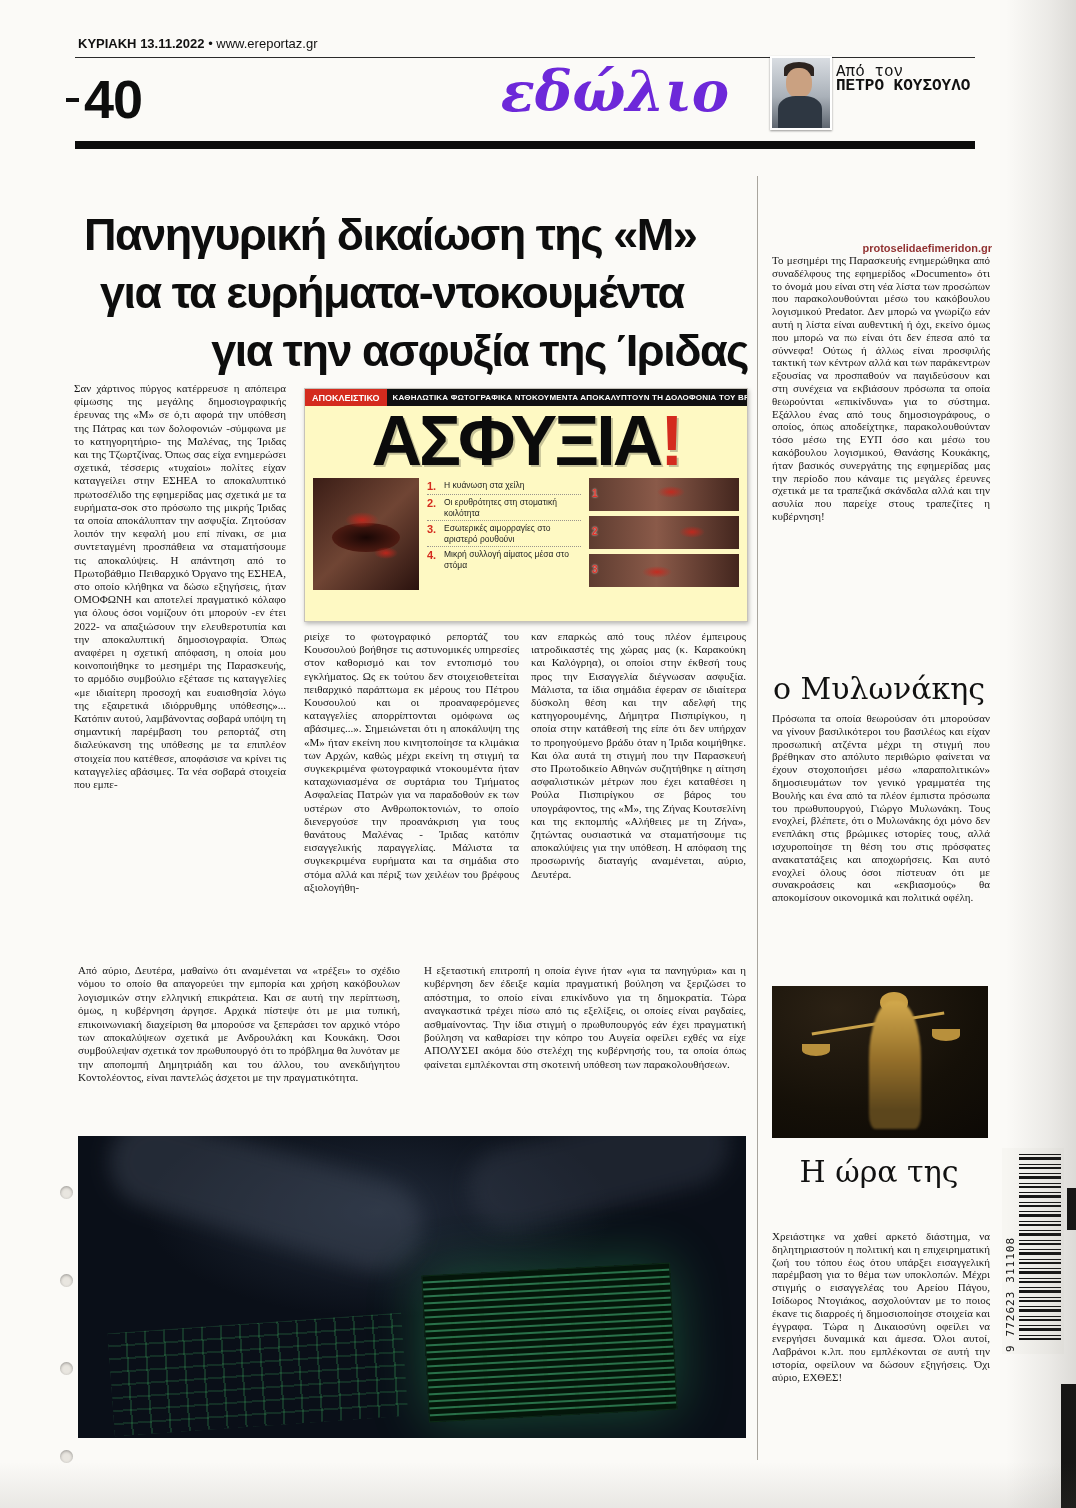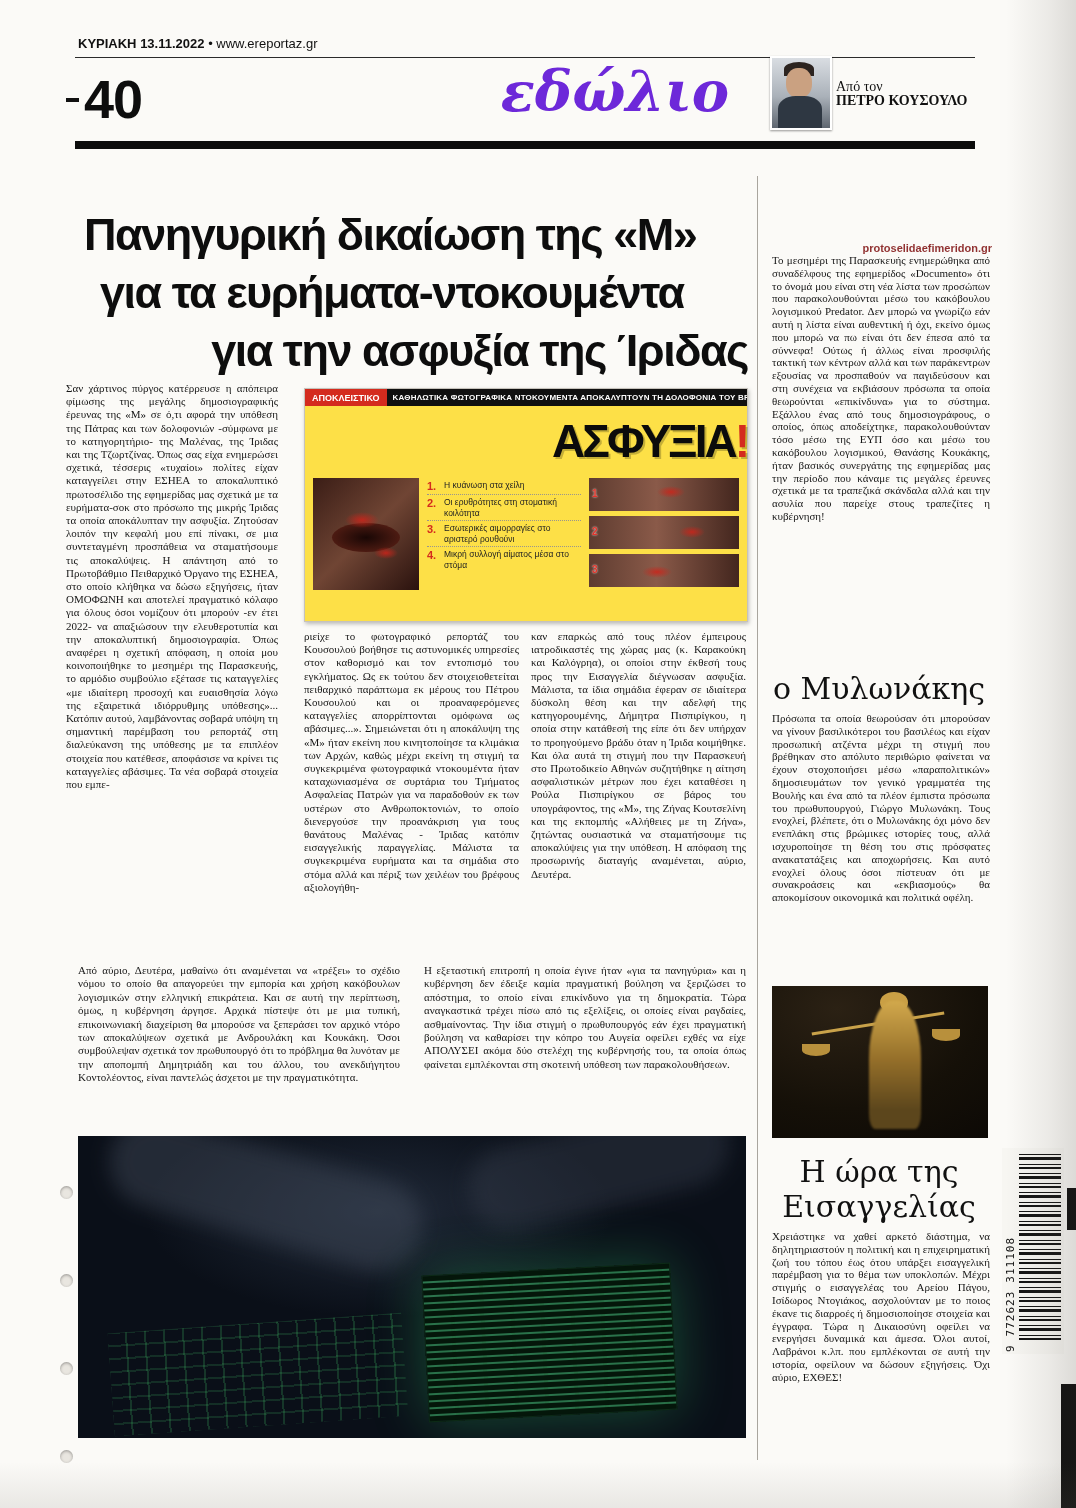--- a/index.html
+++ b/index.html
@@ -20,48 +20,48 @@
            font-weight:bold;font-size:54px;letter-spacing:-1px;color:#0d0d0d;}
   .pagenum-dash{position:absolute;left:66px;top:98px;width:13px;height:4px;background:#111;}
   .masthead-title{position:absolute;left:470px;top:58px;width:290px;text-align:center;
            font-family:"DejaVu Serif",serif;font-style:italic;font-weight:bold;font-size:56px;color:#6d28d9;}
   .author-photo{position:absolute;left:770px;top:56px;width:58px;height:70px;background:#fff;
            border:2px solid #fff;box-shadow:0 1px 2px rgba(0,0,0,.4);}
   .ap-inner{position:absolute;inset:0;background:linear-gradient(180deg,#d9dde2 0%,#aab1b9 55%,#5e6670 100%);overflow:hidden;}
   .ap-face{position:absolute;left:14px;top:10px;width:26px;height:30px;border-radius:45%;background:#caa181;}
   .ap-hair{position:absolute;left:12px;top:4px;width:30px;height:14px;border-radius:50% 50% 0 0;background:#2c2420;}
   .ap-body{position:absolute;left:6px;top:38px;width:44px;height:32px;border-radius:40% 40% 0 0;background:#2e3742;}
-  .byline{position:absolute;left:836px;top:80px;font-family:Liberation Serif, serif;font-size:14px;line-height:14px;color:#111;}
+  .byline{position:absolute;left:836px;top:65px;font-family:Liberation Mono, monospace;font-size:16px;line-height:14px;color:#111;}
   .byline .nm{font-weight:bold;}
   .rule-thick{position:absolute;left:75px;top:141px;width:900px;height:8px;background:#0c0c0c;}
 
   
   .headline{position:absolute;left:84px;top:176px;width:664px;
       font-family:"Liberation Sans",sans-serif;font-weight:bold;font-size:45px;line-height:58px;
       letter-spacing:-1.5px;color:#0d0d0d;}
   .headline span{display:block;}
   .headline .l2{padding-left:16px;}
   .headline .l3{padding-left:34px;text-align:right;}
 
   
   .bodytext{font-size:11px;line-height:13.2px;text-align:justify;color:#161616;overflow:hidden;}
-  .col1{position:absolute;left:66px;top:382px;width:212px;height:528px;}
+  .col1{position:absolute;left:74px;top:382px;width:212px;height:528px;}
   .cols23{position:absolute;left:304px;top:630px;width:442px;height:280px;display:flex;gap:12px;}
   .cols23 .c{flex:1;height:100%;}
 
   
-  .clipping{position:absolute;left:304px;top:388px;width:442px;height:232px;background:#fde047;
+  .clipping{position:absolute;left:304px;top:388px;width:442px;height:232px;background:#fef9c3;
       border:1px solid #c6c2bb;box-shadow:1px 2px 4px rgba(0,0,0,.25);}
   .clip-head{display:flex;height:17px;}
   .clip-tag{background:#d42b1e;color:#fff;font-family:"Liberation Sans",sans-serif;font-weight:bold;
       font-size:9px;display:flex;align-items:center;padding:0 7px;}
   .clip-kicker{background:#101010;color:#fff;font-family:"Liberation Sans",sans-serif;font-weight:bold;
       font-size:8px;flex:1;display:flex;align-items:center;padding:0 6px;letter-spacing:.2px;white-space:nowrap;overflow:hidden;}
-  .clip-title{font-family:"Liberation Sans",sans-serif;font-weight:bold;font-size:46px;line-height:70px;
-      letter-spacing:-3px;text-align:right;color:#0b0b0b;text-shadow:2px 2px 0 rgba(0,0,0,.22);}
+  .clip-title{font-family:"Liberation Sans",sans-serif;font-weight:bold;font-size:70px;line-height:70px;
+      letter-spacing:-3px;text-align:center;color:#0b0b0b;text-shadow:2px 2px 0 rgba(0,0,0,.22);}
   .clip-title .bang{color:#d42b1e;}
   .clip-body{display:flex;gap:8px;padding:2px 8px 8px;}
   .clip-photo{position:relative;width:106px;height:112px;flex:none;
       background:linear-gradient(135deg,#3a1d16,#70453​4 50%,#2a120e);
       background:linear-gradient(135deg,#3a1d16,#704534 50%,#2a120e);overflow:hidden;}
   .cp-mouth{position:absolute;left:18%;top:40%;width:64%;height:26%;border-radius:50%;
       background:radial-gradient(closest-side,#190705,#4d1b12);}
   .blotch{position:absolute;border-radius:50%;background:radial-gradient(closest-side,rgba(205,35,25,.85),rgba(205,35,25,0));}
   .clip-list{width:154px;flex:none;font-family:"Liberation Sans",sans-serif;}
   .clip-item{display:flex;gap:3px;padding:2px 0;border-bottom:1px dotted #9a958d;}
@@ -247,21 +247,20 @@
   <div class="photo-justice">
     <div class="js-beam"></div>
     <div class="js-head"></div>
     <div class="js-statue"></div>
     <div class="js-pan1"></div>
     <div class="js-pan2"></div>
   </div>
 
   <div class="sb-title" style="top:1154px;">
     <span>Η ώρα της</span><br>
-    <span>Εισαγγελίας</span>
   </div>
   <div class="sb-body" style="top:1230px;height:226px;">Χρειάστηκε να χαθεί αρκετό διάστημα, να δηλητηριαστούν η πολιτική και η επιχειρηματική ζωή του τόπου έως ότου υπάρξει εισαγγελική παρέμβαση για το θέμα των υποκλοπών. Μέχρι στιγμής ο εισαγγελέας του Αρείου Πάγου, Ισίδωρος Ντογιάκος, ασχολούνταν με το ποιος έκανε τις διαρροές ή δημοσιοποίησε στοιχεία και έγγραφα. Τώρα η Δικαιοσύνη οφείλει να ενεργήσει δυναμικά και άμεσα. Όλοι αυτοί, Λαβράνοι κ.λπ. που εμπλέκονται σε αυτή την ιστορία, οφείλουν να δώσουν εξηγήσεις. Όχι αύριο, ΕΧΘΕΣ!</div>
 
   <div class="barcode">
     <div class="barcode-inner">
       <div class="bc-digits">
         <span>9</span>
         <span>772623</span>
         <span>311108</span>
       </div>

